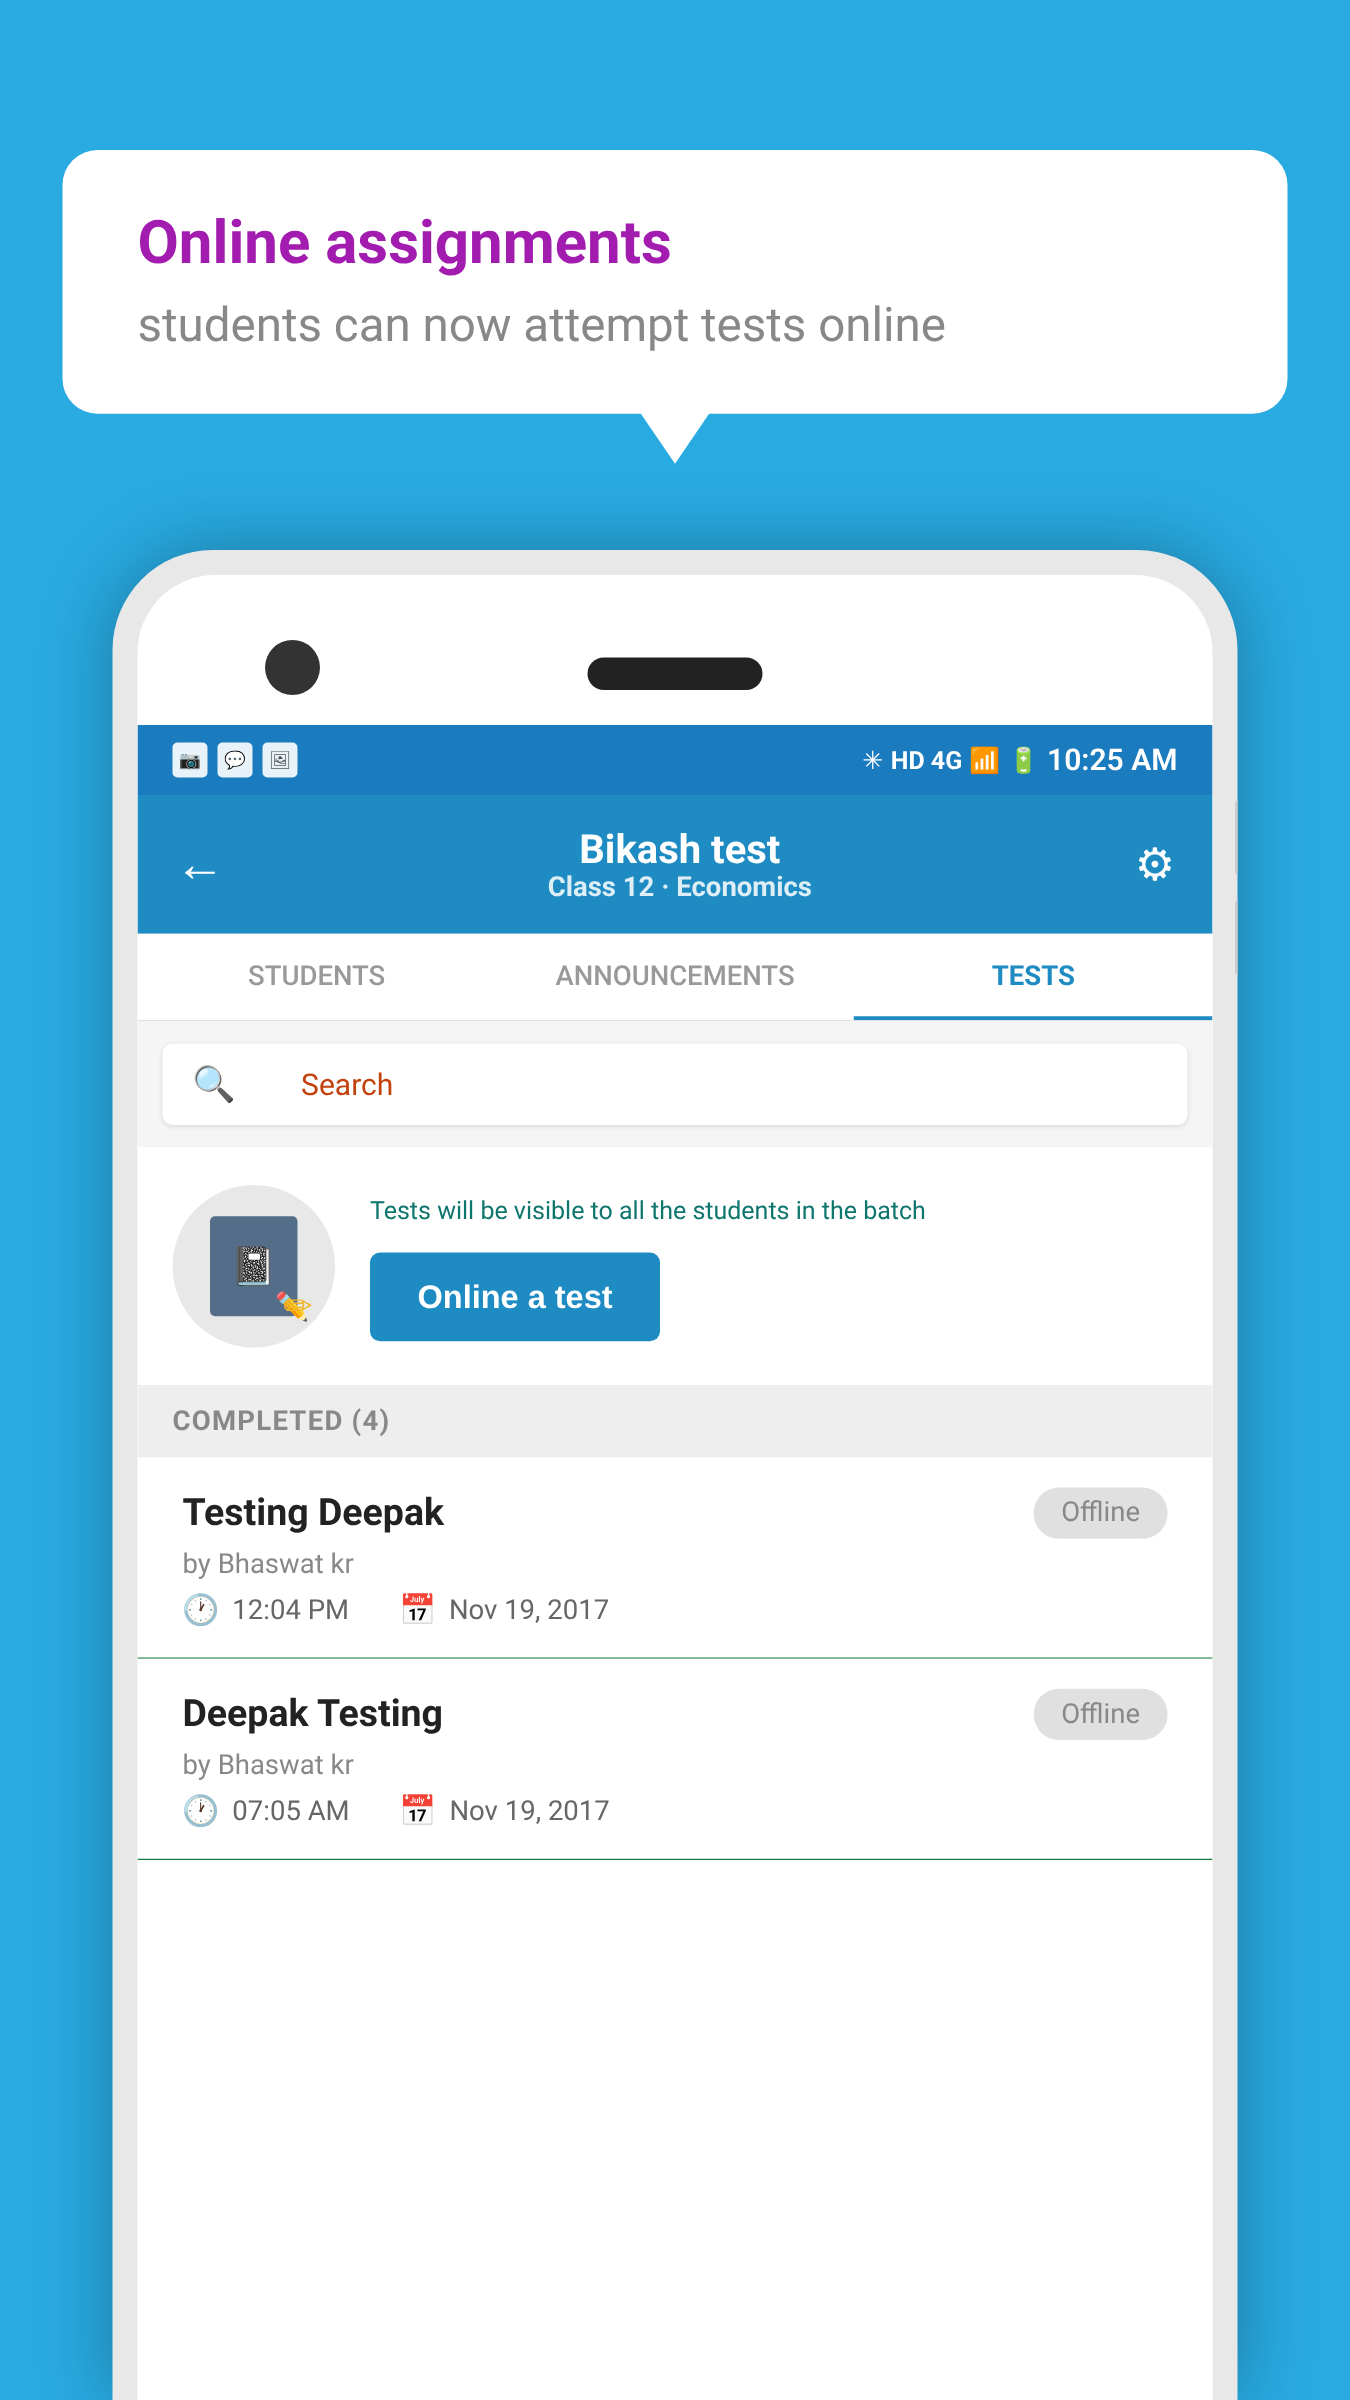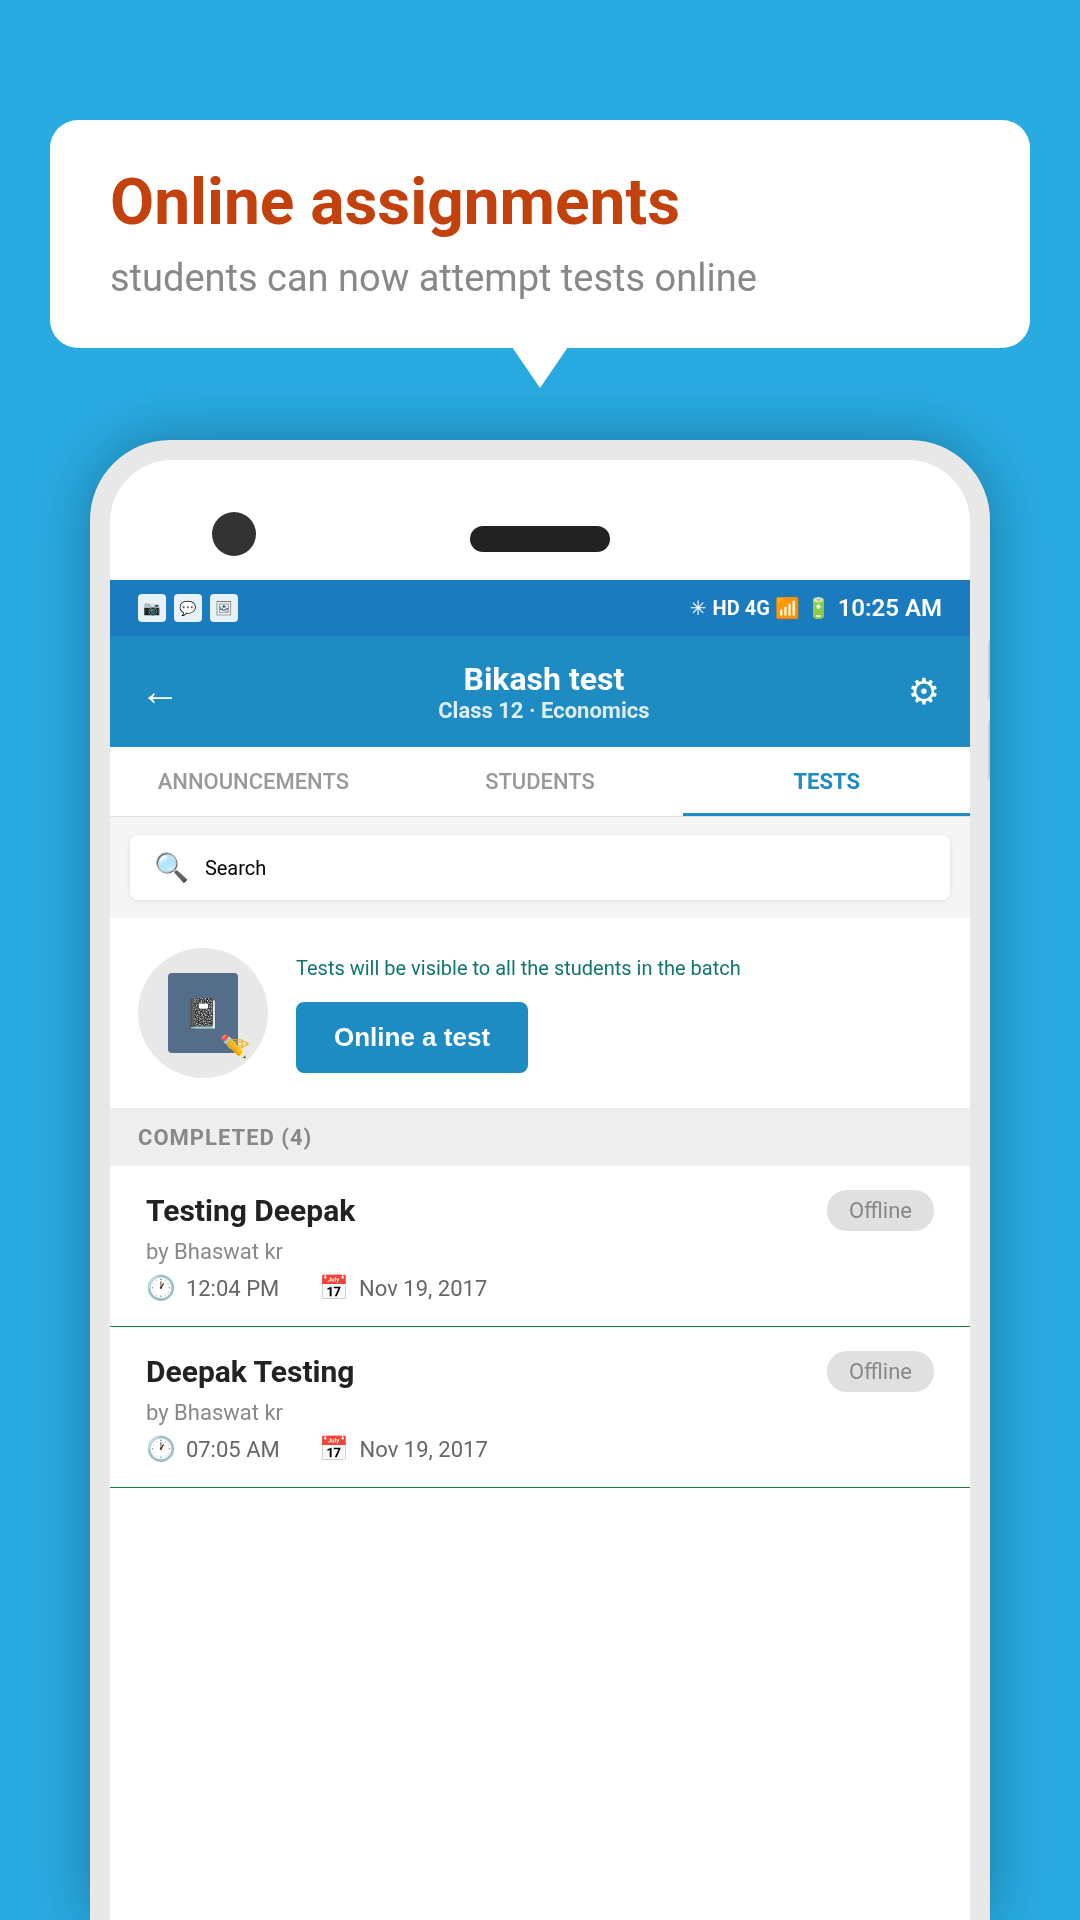--- a/index.html
+++ b/index.html
@@ -31,23 +31,23 @@
       left: 50%;
       transform: translateX(-50%);
       width: 0;
       height: 0;
       border-left: 30px solid transparent;
       border-right: 30px solid transparent;
       border-top: 44px solid white;
     }
 
     .bubble-title {
-      font-size: 64px;
+      font-size: 48px;
       font-weight: 700;
-      color: #c2410c;
+      color: #a21caf;
       line-height: 1.1;
       margin-bottom: 18px;
     }
 
     .bubble-subtitle {
       font-size: 38px;
       color: #888;
       font-weight: 400;
     }
 
@@ -227,22 +227,23 @@
       gap: 16px;
       box-shadow: 0 1px 4px rgba(0,0,0,0.1);
     }
 
     .search-icon {
       color: #999;
       font-size: 28px;
     }
 
     .search-text {
-      font-size: 20px;
-      color: #000000;
+      font-size: 24px;
+      color: #c2410c;
+      margin-left: 36px;
     }
 
     
     .assign-section {
       background: white;
       padding: 30px 28px;
       display: flex;
       align-items: center;
       gap: 28px;
       border-bottom: 1px solid #eee;
@@ -429,22 +430,22 @@
     <div class="app-header">
       <div class="back-btn">←</div>
       <div class="header-title-area">
         <div class="header-title">Bikash test</div>
         <div class="header-subtitle">Class 12 · Economics</div>
       </div>
       <div class="settings-btn">⚙</div>
     </div>
 
     <div class="tabs">
+      <div class="tab">STUDENTS</div>
       <div class="tab">ANNOUNCEMENTS</div>
-      <div class="tab">STUDENTS</div>
       <div class="tab active">TESTS</div>
     </div>
 
     <div class="search-container">
       <div class="search-bar">
         <span class="search-icon">🔍</span>
         <span class="search-text">Search</span>
       </div>
     </div>
 

